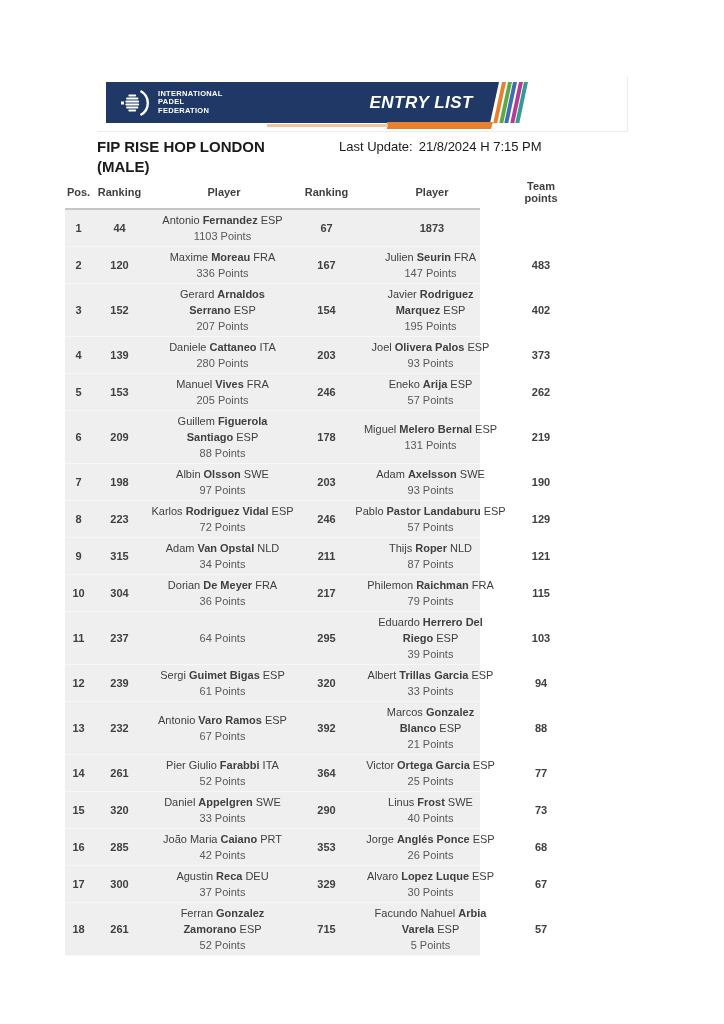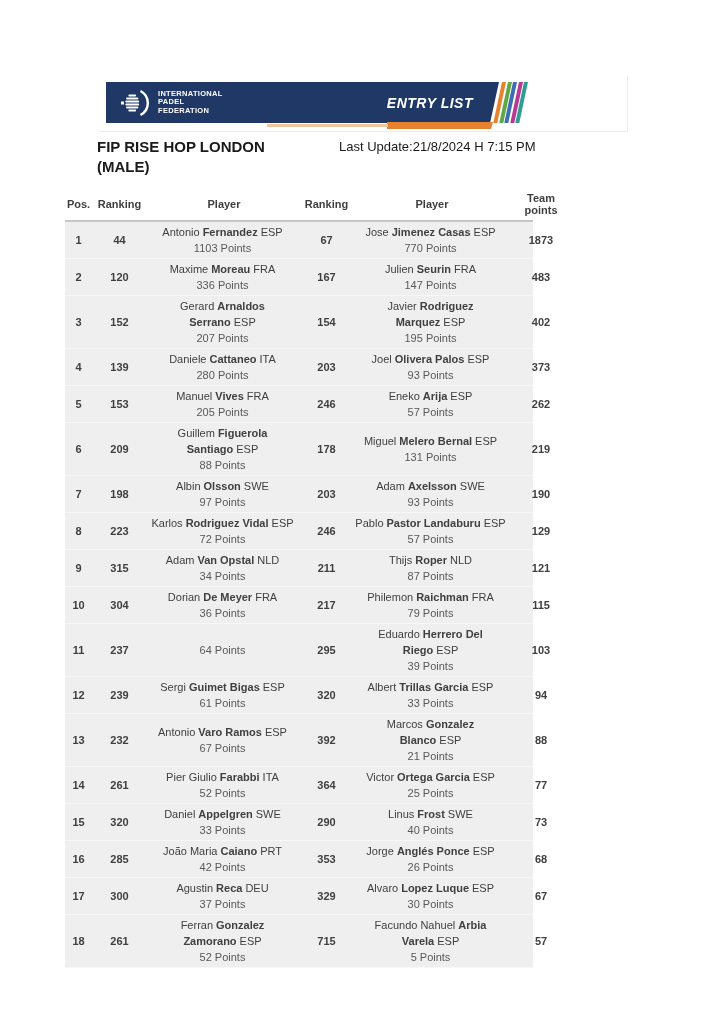--- a/index.html
+++ b/index.html
@@ -20,39 +20,39 @@
     background:#1f3865;
     clip-path:polygon(0 0, 100% 0, calc(100% - 9px) 100%, 0 100%);
     display:flex; align-items:center; justify-content:space-between;
     padding:0 26px 0 14px;
   }
   .logo { display:flex; align-items:center; gap:6px; }
   .logo-icon svg { display:block; }
   .logo-text { color:#ffffff; font-weight:bold; font-size:7.5px; line-height:8.5px; letter-spacing:.3px; }
   .entry-list {
     color:#ffffff; font-weight:bold; font-style:italic;
-    font-size:14px; letter-spacing:.5px; white-space:nowrap;
+    font-size:17px; letter-spacing:.5px; white-space:nowrap;
   }
   .stripes { position:absolute; left:502px; top:82px; height:41px; display:flex; gap:2px; }
   .stripes .s { width:3.5px; height:41px; transform:skewX(-12deg); transform-origin:top left; }
   .s1{background:#e8812d;} .s2{background:#5fa845;} .s3{background:#3f6db4;}
   .s4{background:#b43a96;} .s5{background:#2f9e8e;}
   .banner-orange-bar {
     position:absolute; left:387px; top:122px; width:106px; height:7px;
     background:#e8812d; clip-path:polygon(0 0,100% 0,calc(100% - 2px) 100%,0 100%);
   }
   .banner-thin-line { position:absolute; left:267px; top:124px; width:121px; height:2.5px; background:#f1c6a0; }
 
   
   .title-block { position:absolute; left:97px; top:137px; font-size:15px; font-weight:bold; line-height:20px; color:#1a1a1a; }
   .last-update { position:absolute; left:339px; top:137px; font-size:13px; line-height:20px; color:#1a1a1a; }
-  .last-update .val { }
+  .last-update .val { margin-left:6px; }
 
   
-  .table { position:absolute; left:65px; top:190px; width:468px; font-size:11px; }
+  .table { position:absolute; left:65px; top:178px; width:415px; font-size:11px; }
   .thead, .trow {
     display:grid;
     grid-template-columns:27px 55px 154px 51px 160px 58px;
     align-items:center;
   }
   .thead {
     font-weight:bold; color:#3f3f3f; min-height:32px;
     border-bottom:2px solid #c6c6c6; background:#ffffff; text-align:center;
     line-height:12px; padding-bottom:3px;
   }
@@ -128,24 +128,20 @@
     </div>
     <div class="tbody">
   <div class="trow">
     <div class="c num">1</div>
     <div class="c num">44</div>
     <div class="c player">
       <div class="pname"><span>Antonio</span><b>Fernandez</b><span>ESP</span></div>
       <div class="ppoints">1103 Points</div>
     </div>
     <div class="c num">67</div>
-    <div class="c player">
-      <div class="pname"><span>Jose</span><b>Jimenez Casas</b><span>ESP</span></div>
-      <div class="ppoints">770 Points</div>
-    </div>
     <div class="c num">1873</div>
   </div>
 
   <div class="trow">
     <div class="c num">2</div>
     <div class="c num">120</div>
     <div class="c player">
       <div class="pname"><span>Maxime</span><b>Moreau</b><span>FRA</span></div>
       <div class="ppoints">336 Points</div>
     </div>

